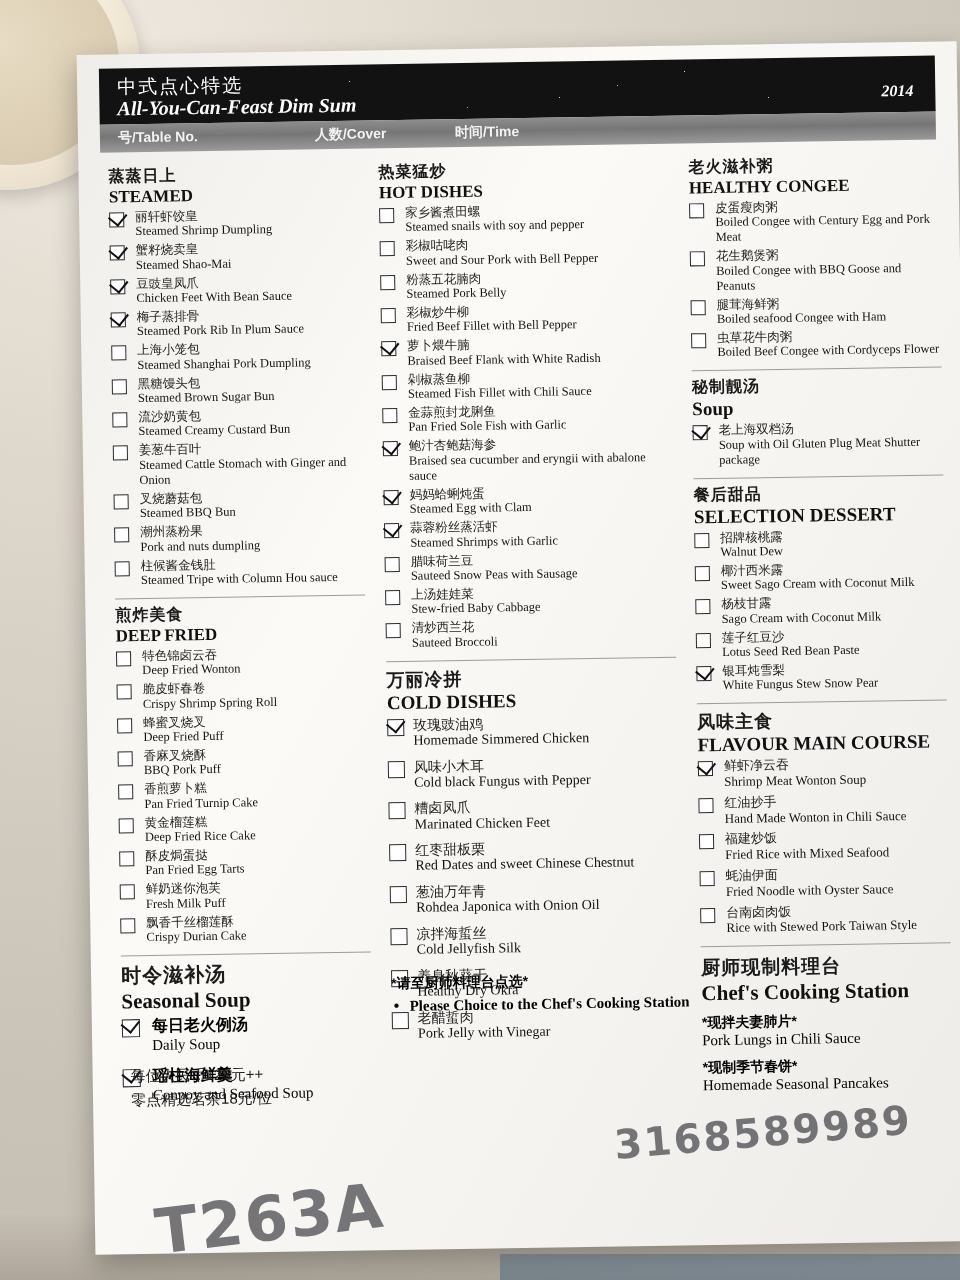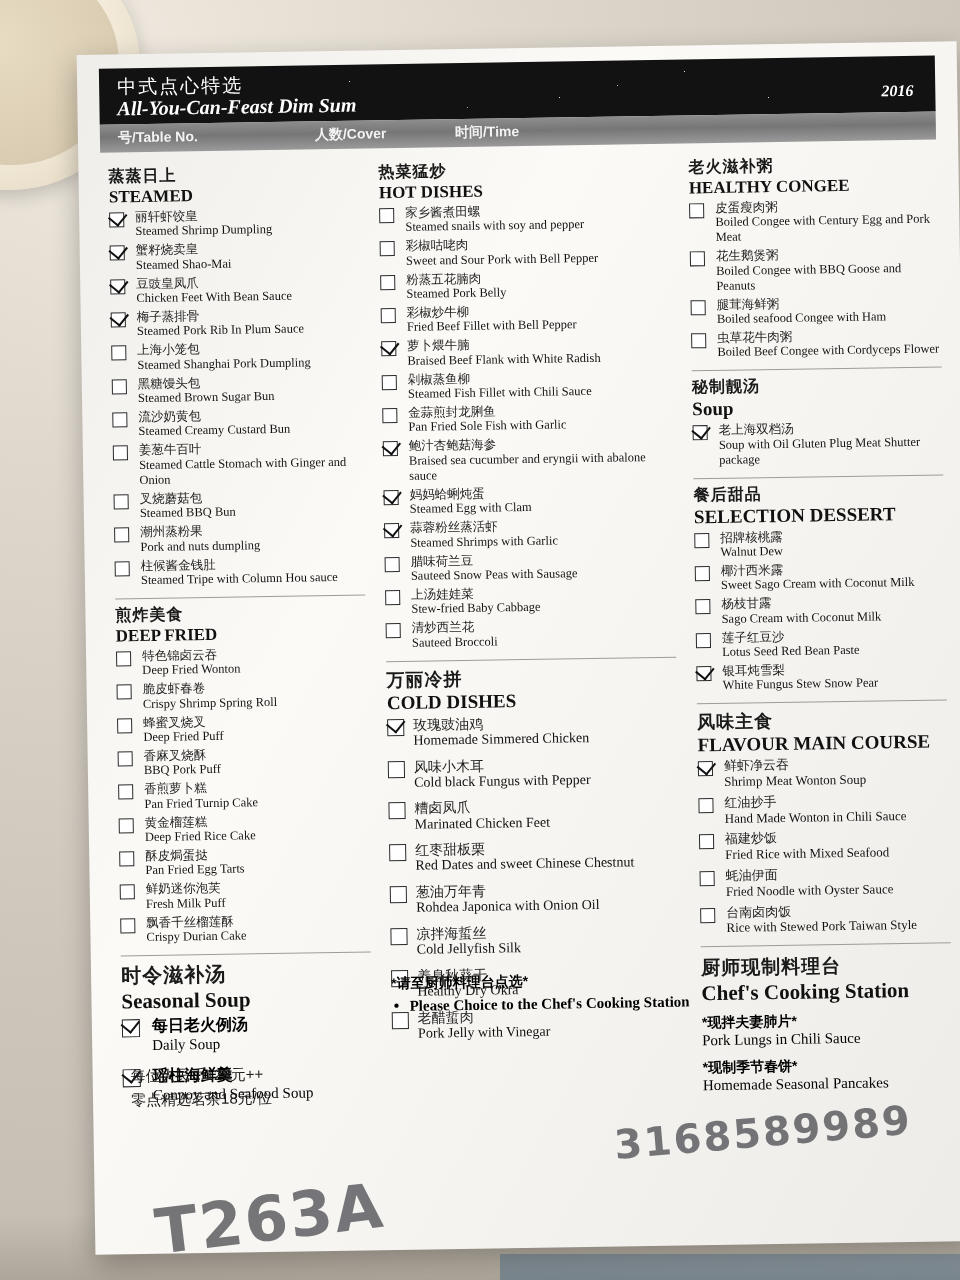--- a/index.html
+++ b/index.html
@@ -144,21 +144,21 @@
 <div class="cloth"></div>
 <div class="cloth-strip"></div>
 
 <div class="paper">
   <div class="sheet">
 
     <div class="hdr">
       <div class="stars"></div>
       <div class="cn">中式点心特选</div>
       <div class="en">All-You-Can-Feast Dim Sum</div>
-      <div class="year">2016</div>
+      <div class="year">2014</div>
     </div>
 
     <div class="subbar">
       <span class="sb1">号/Table No.</span>
       <span class="sb2">人数/Cover</span>
       <span class="sb3">时间/Time</span>
     </div>
 
     <div class="col col1">
 

